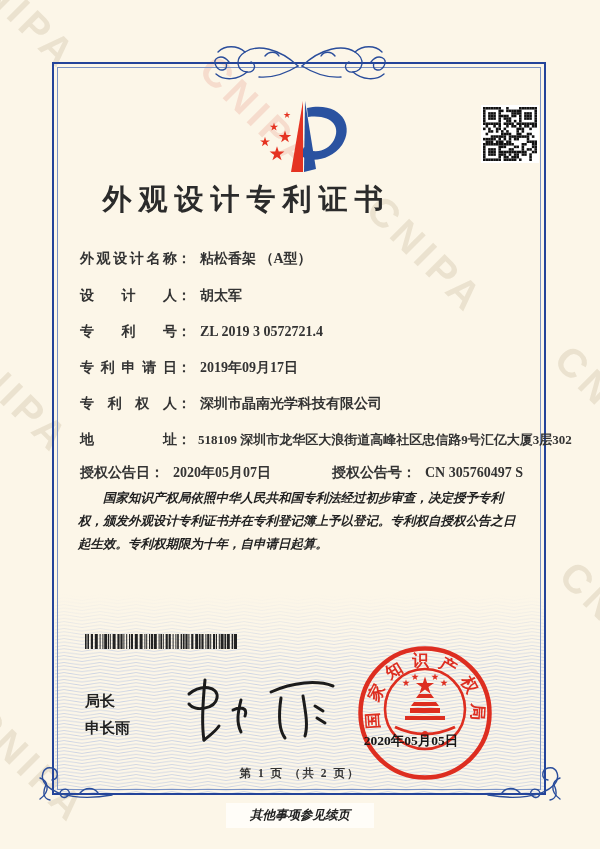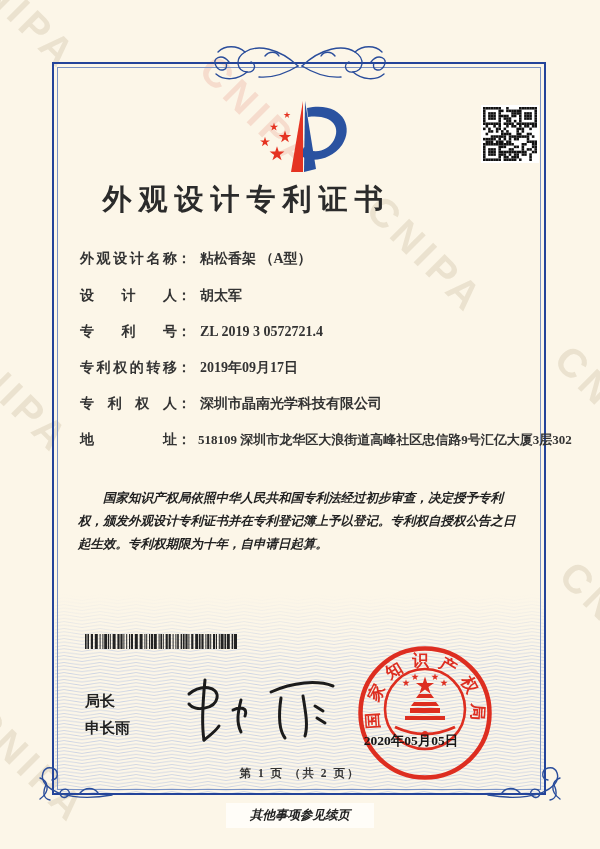--- a/index.html
+++ b/index.html
@@ -391,27 +391,33 @@
   <div class="row" style="top:250px">
     <span class="lbl">外观设计名称</span><span>：</span><span class="val">粘松香架 （A型）</span>
   </div>
   <div class="row" style="top:287px">
     <span class="lbl">设计人</span><span>：</span><span class="val">胡太军</span>
   </div>
   <div class="row" style="top:323px">
     <span class="lbl">专利号</span><span>：</span><span class="val">ZL 2019 3 0572721.4</span>
   </div>
   <div class="row" style="top:359px">
-    <span class="lbl">专利权的转移</span><span>：</span><span class="val">2019年09月17日</span>
+    <span class="lbl">专利申请日</span><span>：</span><span class="val">2019年09月17日</span>
   </div>
   <div class="row" style="top:395px">
     <span class="lbl">专利权人</span><span>：</span><span class="val">深圳市晶南光学科技有限公司</span>
   </div>
   <div class="row" style="top:431px">
     <span class="lbl">地址</span><span>：</span><span class="val small">518109 深圳市龙华区大浪街道高峰社区忠信路9号汇亿大厦3层302</span>
+  </div>
+  <div class="row" style="top:464px;right:78px;">
+    <span>授权公告日</span><span>：</span><span class="val">2020年05月07日</span>
+    <span class="grant2">
+      <span>授权公告号</span><span>：</span><span class="val">CN 305760497 S</span>
+    </span>
   </div>
 
   <div class="paras">
     <p>国家知识产权局依照中华人民共和国专利法经过初步审查，决定授予专利权，颁发外观设计专利证书并在专利登记簿上予以登记。专利权自授权公告之日起生效。专利权期限为十年，自申请日起算。</p>
   </div>
 
   <svg class="barcode" id="barcode-svg" viewBox="0 0 155 15" preserveAspectRatio="none">
       <rect x="0" y="0" width="1.6" height="15" fill="#222"></rect>
       <rect x="2.4000000000000004" y="0" width="1.6" height="15" fill="#222"></rect>
       <rect x="5.800000000000001" y="0" width="2.2" height="15" fill="#222"></rect>

